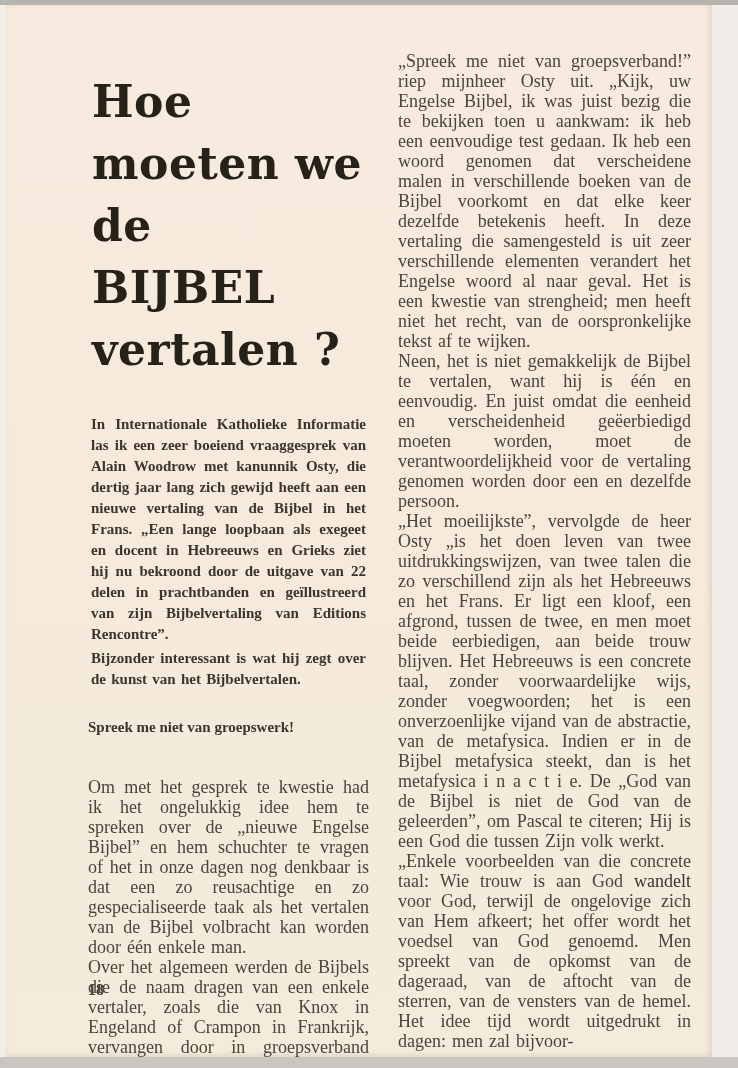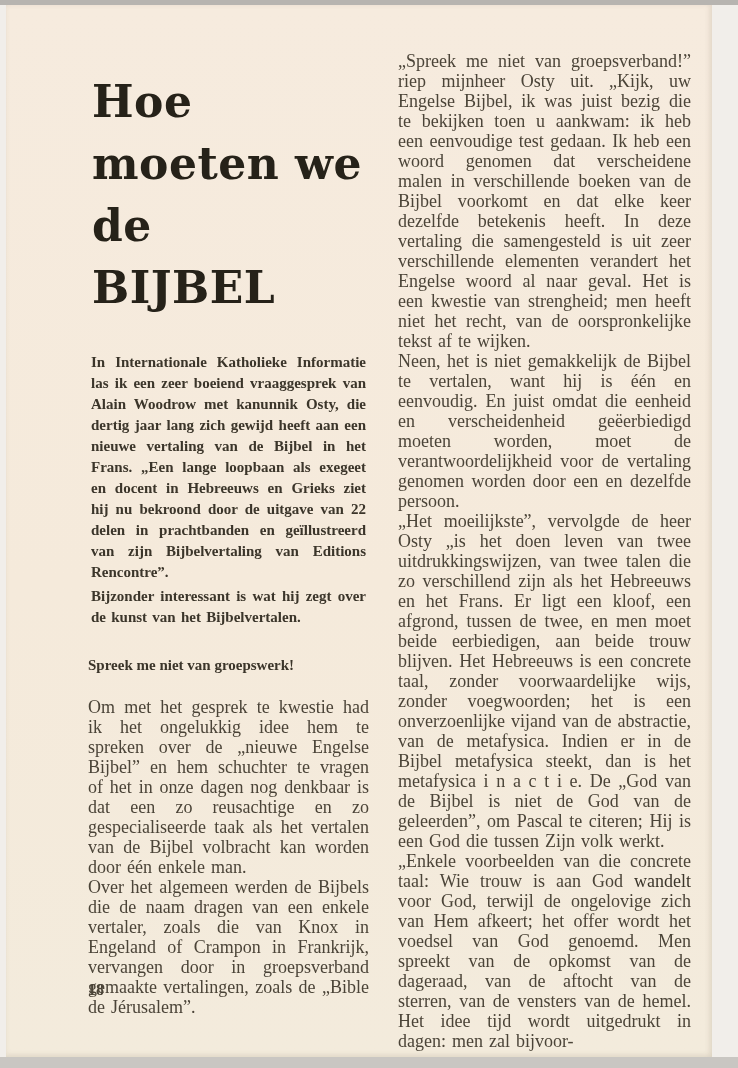--- a/index.html
+++ b/index.html
@@ -50,21 +50,21 @@
     line-height: 21px;
     color: #3b352a;
   }
   .intro {
     margin: 3px;
     text-align: justify;
     word-spacing: 1.5px;
   }
   .intro.first { margin-top: 33px; }
   .subhead {
-    margin: 27px 0 21px 0;
+    margin: 27px 0 39px 0;
     text-align: left;
   }
   .body-p {
     margin: 0;
     font-size: 18px;
     line-height: 20px;
     text-align: justify;
     word-spacing: 1.5px;
     color: #4b4438;
     hyphens: auto;
@@ -83,20 +83,21 @@
 <div class="scan">
   <div class="band-top"></div>
 
   <div class="paper">
 
     <div class="col-left">
       <h1 class="title">
         <span class="tline">Hoe</span>
         <span class="tline">moeten we de</span>
         <span class="tline">BIJBEL</span>
+        <span class="tline">vertalen ?</span>
       </h1>
 
       <p class="intro first">In Internationale Katholieke Informatie las ik een zeer boeiend vraaggesprek van Alain Woodrow met kanunnik Osty, die dertig jaar lang zich gewijd heeft aan een nieuwe vertaling van de Bijbel in het Frans. „Een lange loopbaan als exegeet en docent in Hebreeuws en Grieks ziet hij nu bekroond door de uitgave van 22 delen in prachtbanden en geïllustreerd van zijn Bijbelvertaling van Editions Rencontre”.</p>
       <p class="intro">Bijzonder interessant is wat hij zegt over de kunst van het Bijbelvertalen.</p>
 
       <h2 class="subhead">Spreek me niet van groepswerk!</h2>
 
       <p class="body-p">Om met het gesprek te kwestie had ik het ongelukkig idee hem te spreken over de „nieuwe Engelse Bijbel” en hem schuchter te vragen of het in onze dagen nog denkbaar is dat een zo reusachtige en zo gespecialiseerde taak als het vertalen van de Bijbel volbracht kan worden door één enkele man.</p>
       <p class="body-p">Over het algemeen werden de Bijbels die de naam dragen van een enkele vertaler, zoals die van Knox in Engeland of Crampon in Frankrijk, vervangen door in groepsverband gemaakte vertalingen, zoals de „Bible de Jérusalem”.</p>
     </div>

